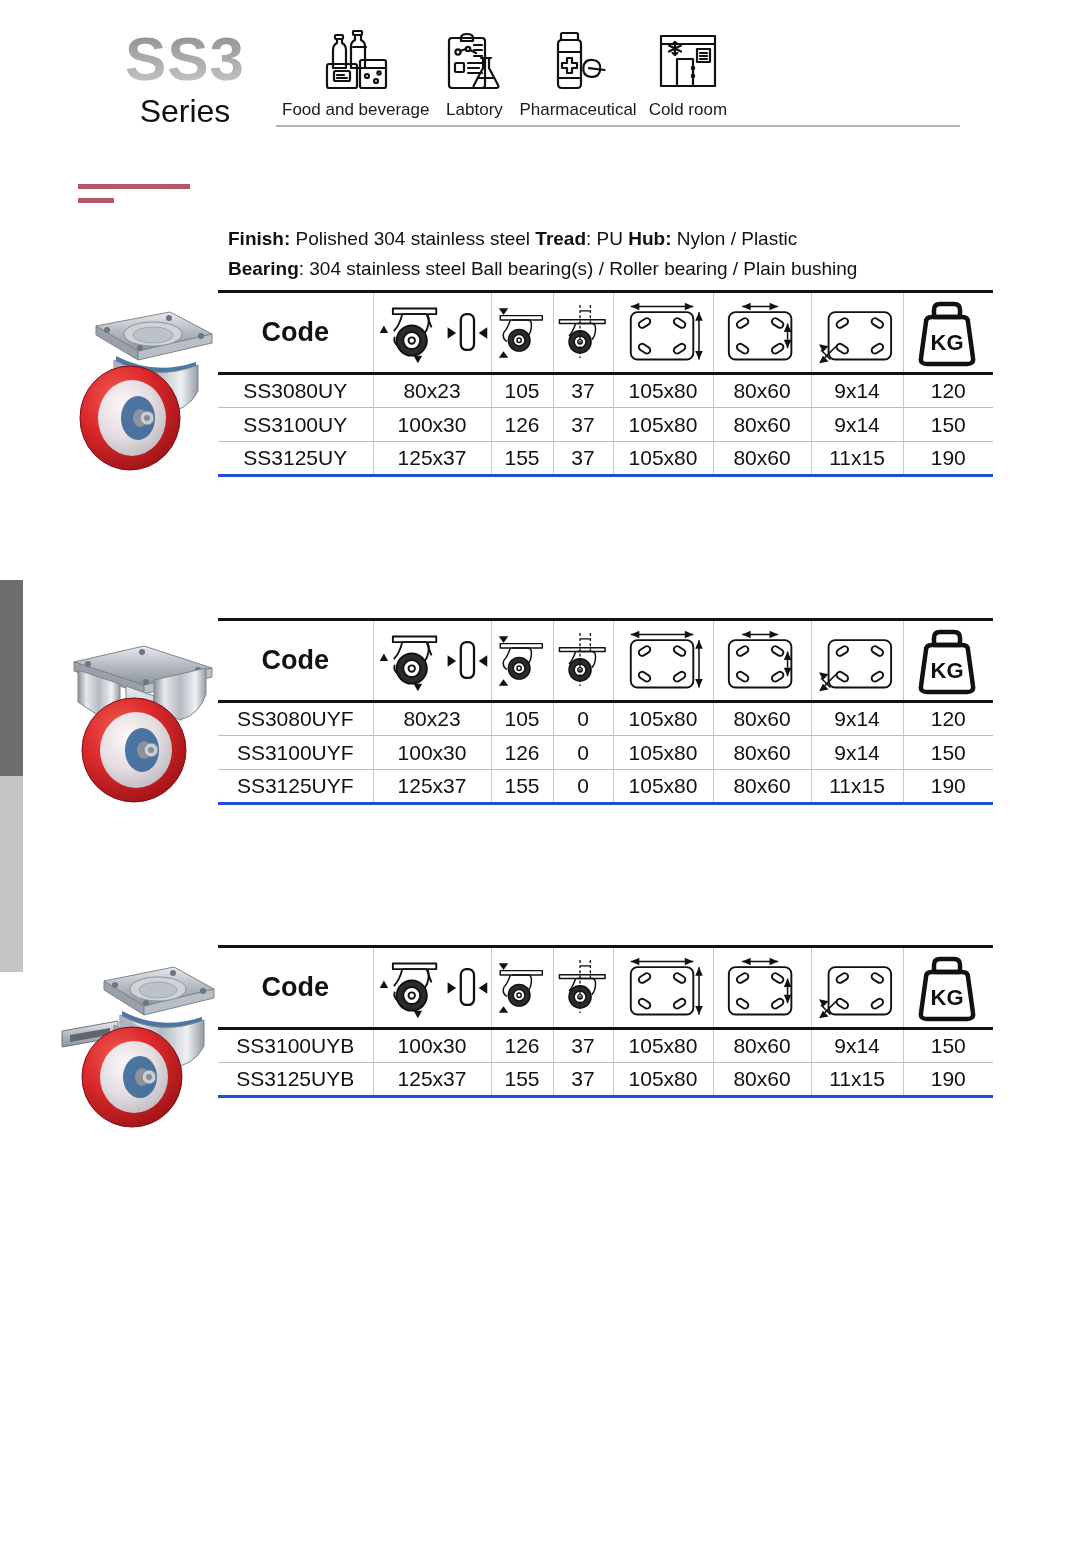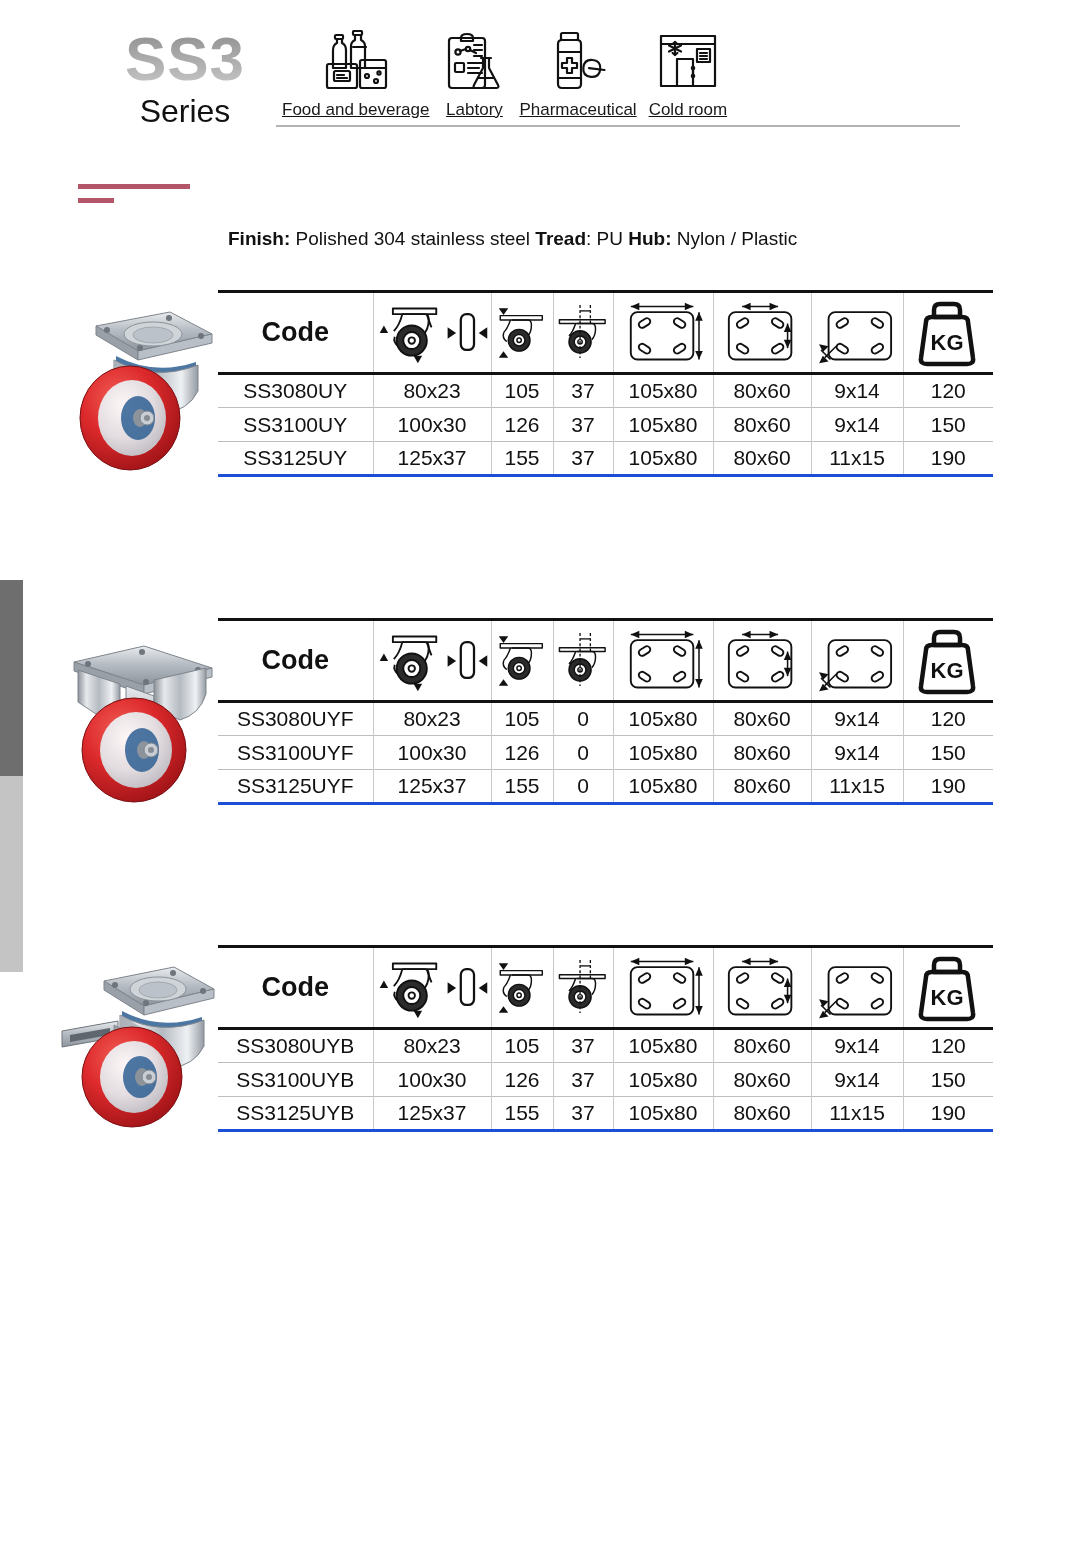--- a/index.html
+++ b/index.html
@@ -27,21 +27,21 @@
     -webkit-background-clip: text; background-clip: text;
     color: transparent; -webkit-text-fill-color: transparent;
   }
   .brand-sub { font-size: 32px; font-weight: 400; color: #111; line-height: 1.1; margin-top: 4px; }
   .brand-rule-long  { margin: 14px 0 0 0; width: 112px; height: 5px; background: #b4566a; }
   .brand-rule-short { margin: 9px 0 0 0;  width: 36px;  height: 5px; background: #b4566a; }
   .brand-rules { position: absolute; left: 78px; top: 170px; }
 
   .apps { position: absolute; left: 276px; top: 30px; width: 684px; }
   .apps-row { display: flex; align-items: flex-end; gap: 0; }
-  .app { display: flex; flex-direction: column; align-items: center; justify-content: flex-end; padding: 0 6px; text-decoration: underline; }
+  .app { display: flex; flex-direction: column; align-items: center; justify-content: flex-end; padding: 0 6px; }
   .app-icon { height: 62px; display: flex; align-items: flex-end; justify-content: center; }
   .app-label { font-size: 17px; color: #1a1a1a; margin-top: 8px; white-space: nowrap; }
   .apps-underline { margin-top: 5px; height: 2px; background: #b3b3b3; width: 684px; }
 
   
   .specs { position: absolute; left: 228px; top: 224px; width: 780px; }
   .spec-line { font-size: 19px; line-height: 30px; color: #111; white-space: nowrap; }
   .spec-line b { font-weight: 700; margin-top: 8px; }
 
   
@@ -180,20 +180,23 @@
     </div>
   </div>
 
   <div class="specs">
     <div class="spec-line">
       <b>Finish:</b>
       <span>Polished 304 stainless steel</span>
       <b>Tread</b><span>: PU</span>
       <b>Hub:</b>
       <span>Nylon / Plastic</span>
+    </div>
+    <div class="spec-line">
+      <b>Bearing</b><span>: 304 stainless steel Ball bearing(s) / Roller bearing / Plain bushing</span>
     </div>
   </div>
 
   <svg width="0" height="0" style="position:absolute" aria-hidden="true">
     <defs>
 
       <g id="g-wheel">
         <g fill="none" stroke="#111" stroke-width="2" stroke-linejoin="round">
           <rect x="20" y="14" width="46" height="6" fill="#fff"></rect>
           <path d="M30 20 q-3 12-9 18 M56 20 q3 10 5 14"></path>
@@ -674,30 +677,20 @@
               <div class="hdr-icon">
                 <svg width="62" height="70" viewBox="18 2 60 70">
                     <use href="#g-kg"></use>
                   </svg>
                 </div>
               </th>
           </tr>
         </thead>
         <tbody>
           <tr>
-            <td class="code-cell">SS3080UYB</td>
-            <td>80x23</td>
-            <td>105</td>
-            <td>37</td>
-            <td>105x80</td>
-            <td>80x60</td>
-            <td>9x14</td>
-            <td>120</td>
-          </tr>
-          <tr>
             <td class="code-cell">SS3100UYB</td>
             <td>100x30</td>
             <td>126</td>
             <td>37</td>
             <td>105x80</td>
             <td>80x60</td>
             <td>9x14</td>
             <td>150</td>
           </tr>
           <tr>

